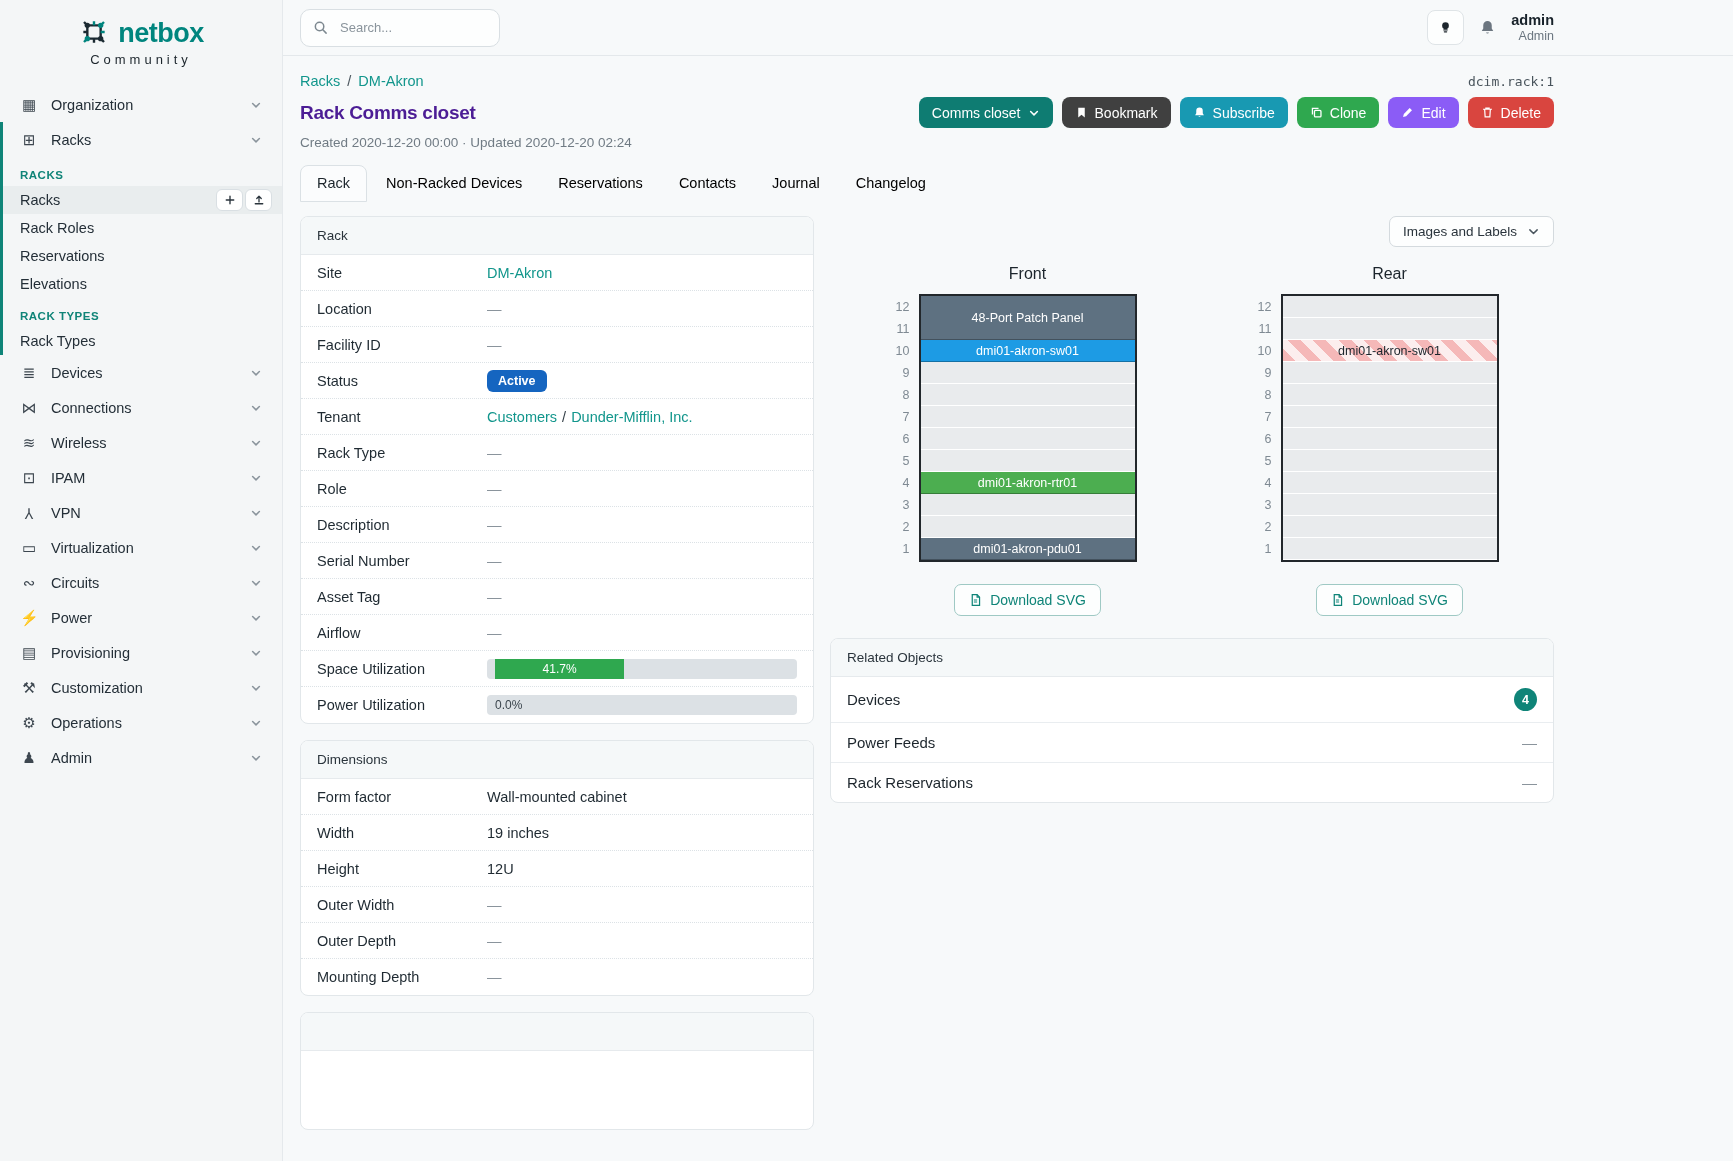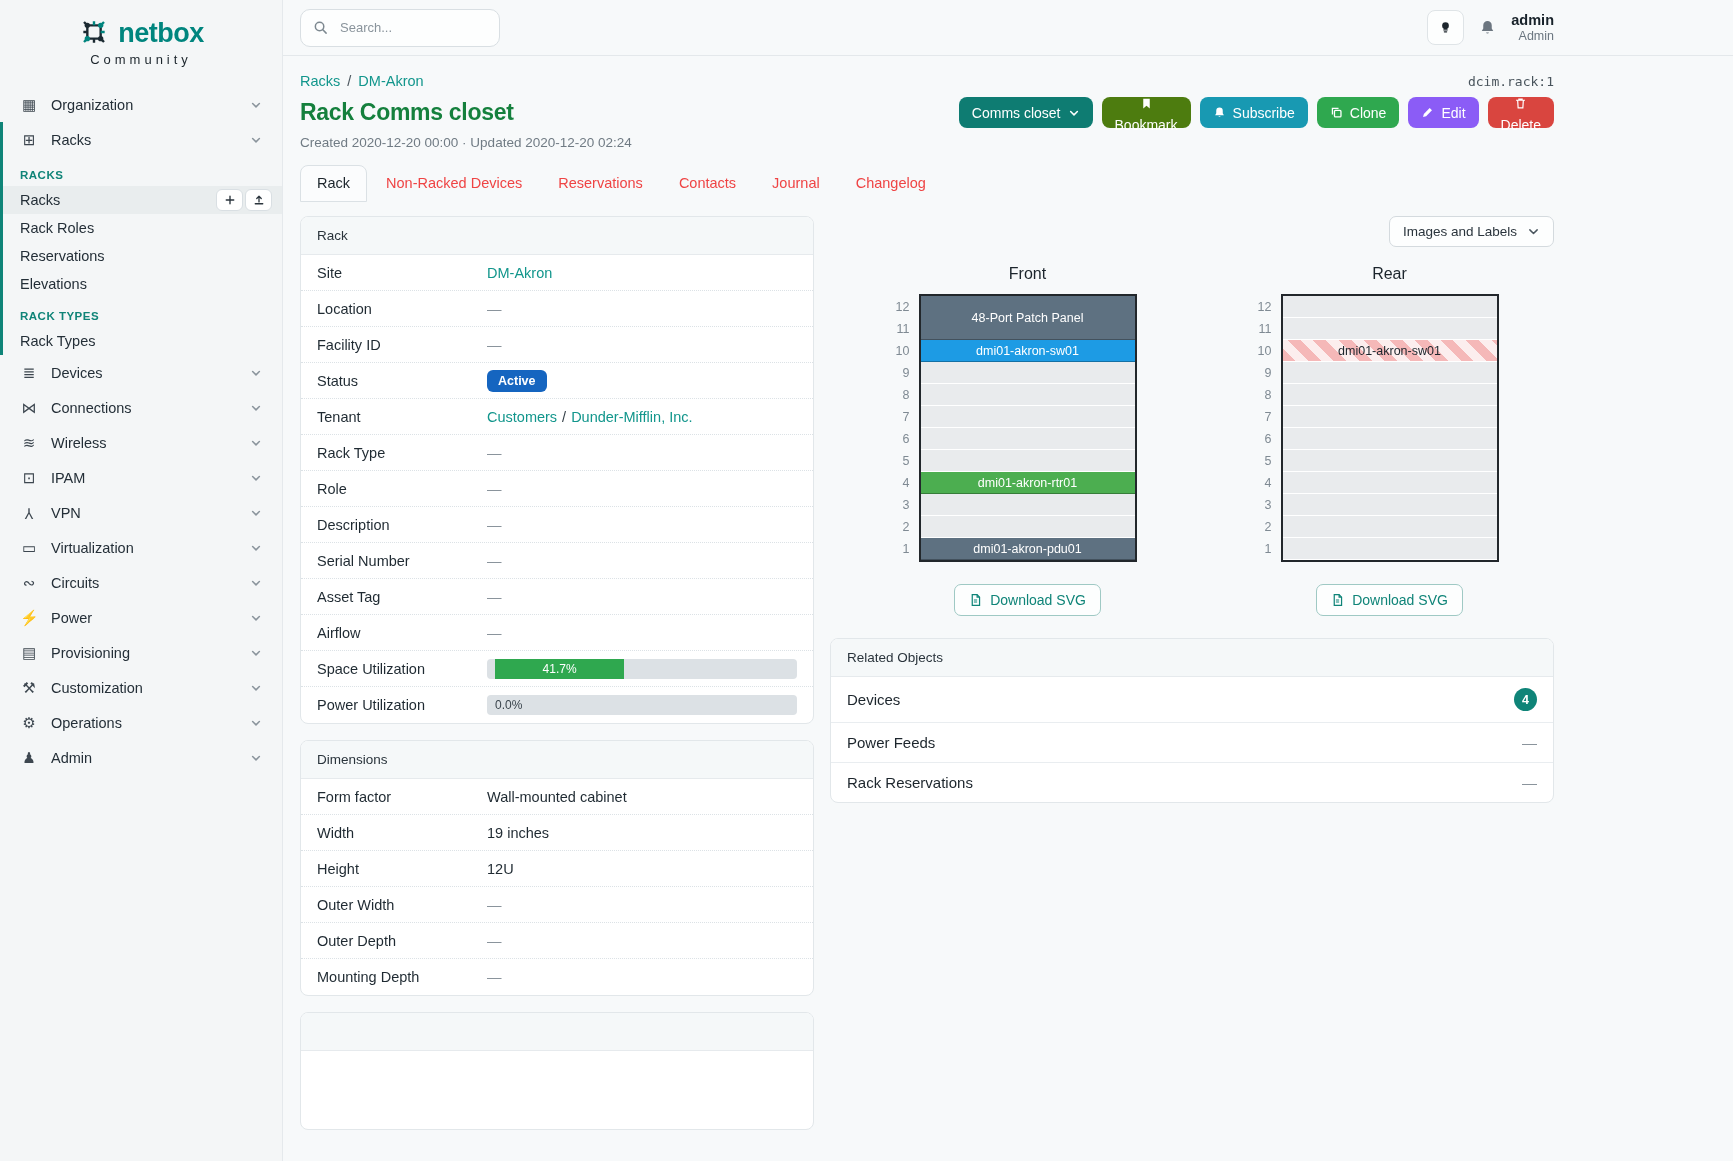--- a/index.html
+++ b/index.html
@@ -46,28 +46,28 @@
   .user-role { font-size:12.5px; color:#6b7680; }
 
   
   .content { padding:17px 0 0 17px; }
   .content-inner { width:1254px; }
   .crumb-row { display:flex; align-items:center; font-size:14.5px; }
   .crumb-row a { color:var(--link); }
   .crumb-sep { color:#49545c; margin:0 7px; }
   .objref { margin-left:auto; font-family:"DejaVu Sans Mono", monospace; font-size:13px; color:#49545c; }
   .title-row { display:flex; align-items:center; margin-top:8px; }
-  h1 { margin:0; font-size:23px; font-weight:700; color:#15803d; letter-spacing:-0.3px; }
+  h1 { margin:0; font-size:19px; font-weight:700; color:#4c1d95; letter-spacing:-0.3px; }
   .actions { margin-left:auto; display:flex; gap:9px; }
   .btn { height:31px; border:none; border-radius:8px; color:#fff; font-family:inherit; font-size:14px; font-weight:500; display:inline-flex; align-items:center; gap:7px; padding:0 13px; cursor:pointer; }
   .meta { margin-top:7px; font-size:13.5px; color:#707b84; }
 
   
   .tabs { display:flex; gap:2px; margin-top:15px; font-size:14.5px; }
-  .tab { padding:9px 16px 10px; color:#ef4444; border:1px solid transparent; border-radius:8px 8px 0 0; cursor:pointer; }
+  .tab { padding:9px 16px 10px; color:#000000; border:1px solid transparent; border-radius:8px 8px 0 0; cursor:pointer; }
   .tab.active { background:#fbfcfd; border-color:#dbe1e5; color:#1c252c; }
 
   
   .columns { display:flex; gap:16px; margin-top:14px; align-items:flex-start; }
   .col-left { width:514px; flex-shrink:0; display:flex; flex-direction:column; gap:16px; }
   .col-right { flex:1; min-width:0; }
   .panel { background:#fff; border:1px solid var(--border); border-radius:8px; overflow:hidden; }
   .panel-header { padding:11px 16px; font-size:13.5px; color:#2a343c; background:#f5f8f9; border-bottom:1px solid #e6eaed; }
   .attr-row { display:flex; align-items:center; min-height:36px; padding:6px 16px; border-bottom:1px dotted #dce2e6; font-size:14.5px; }
   .attr-row:last-child { border-bottom:none; }
@@ -350,21 +350,21 @@
           <h1>Rack Comms closet</h1>
           <div class="actions" id="actions">
               <button class="btn" style="background: rgb(14, 124, 114);">
                 <span>Comms closet</span>
                 <span style="display: flex;">
                   <svg width="12" height="12" viewBox="0 0 16 16">
                     <path d="M3.5 6l4.5 4.5L12.5 6" fill="none" stroke="currentColor" stroke-width="2" stroke-linecap="round" stroke-linejoin="round"></path>
                   </svg>
                 </span>
               </button>
-              <button class="btn" style="background: #4d7c0f; flex-direction: column;">
+              <button class="btn" style="background: #404040;">
                 <span style="display: flex;">
                   <svg width="13" height="13" viewBox="0 0 16 16">
                     <path d="M4 2h8v12l-4-3.2L4 14z" fill="currentColor"></path>
                   </svg>
                 </span>
                 <span>Bookmark</span>
               </button>
               <button class="btn" style="background: rgb(24, 153, 178);">
                 <span style="display: flex;">
                   <svg width="13" height="13" viewBox="0 0 16 16">
@@ -384,21 +384,21 @@
                 <span>Clone</span>
               </button>
               <button class="btn" style="background: #8b5cf6;">
                 <span style="display: flex;">
                   <svg width="13" height="13" viewBox="0 0 16 16">
                     <path d="M2.5 13.5l1-3.8 7.2-7.2 2.8 2.8-7.2 7.2z" fill="currentColor"></path>
                   </svg>
                 </span>
                 <span>Edit</span>
               </button>
-              <button class="btn" style="background: rgb(217, 69, 63); flex-direction: column;">
+              <button class="btn" style="background: rgb(217, 69, 63);">
                 <span style="display: flex;">
                   <svg width="13" height="13" viewBox="0 0 16 16">
                     <path d="M2.5 4h11M6 4V2.5h4V4M4.5 4l.6 9.5h5.8L11.5 4" fill="none" stroke="currentColor" stroke-width="1.5"></path>
                   </svg>
                 </span>
                 <span>Delete</span>
               </button>
             </div>
         </div>
         <div class="meta">Created 2020-12-20 00:00 · Updated 2020-12-20 02:24</div>

